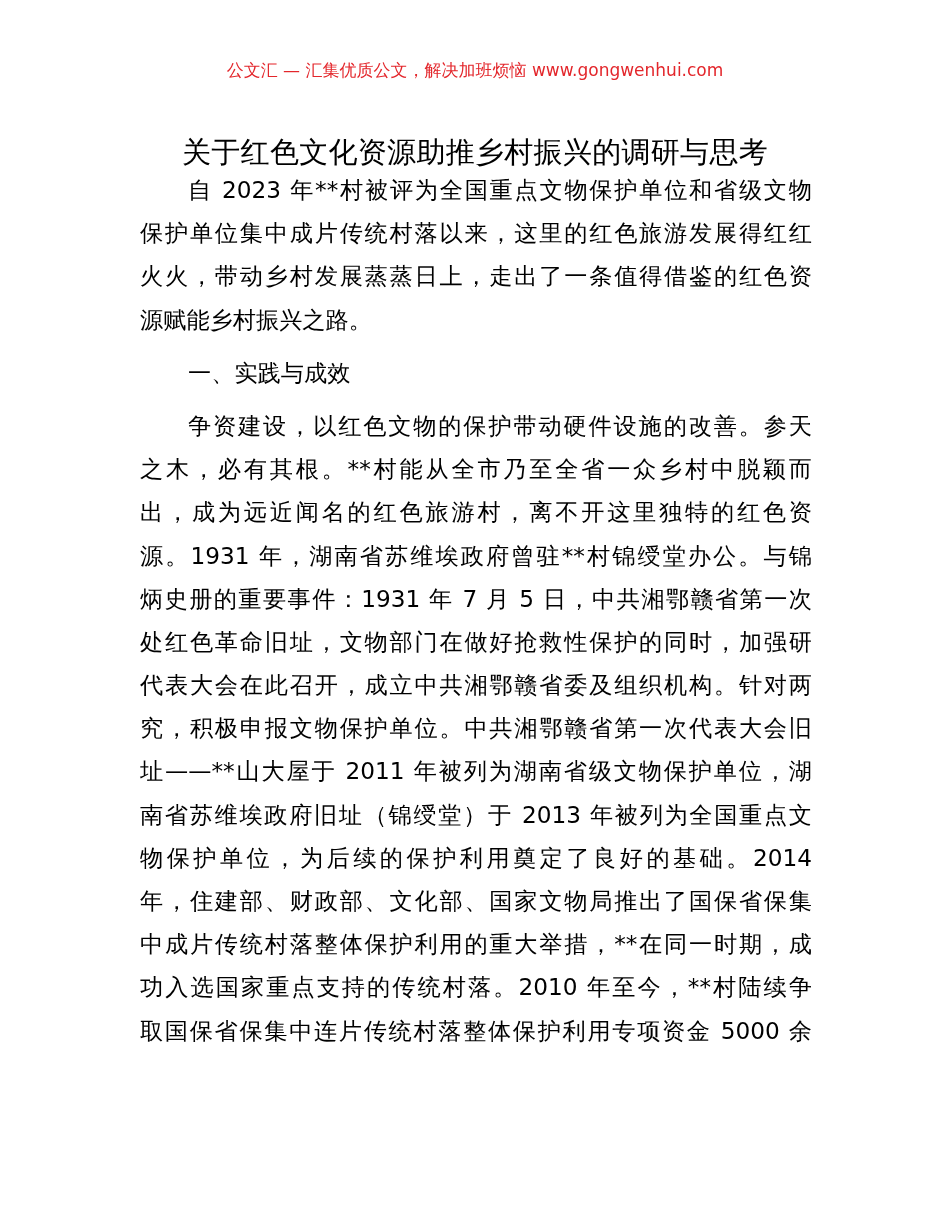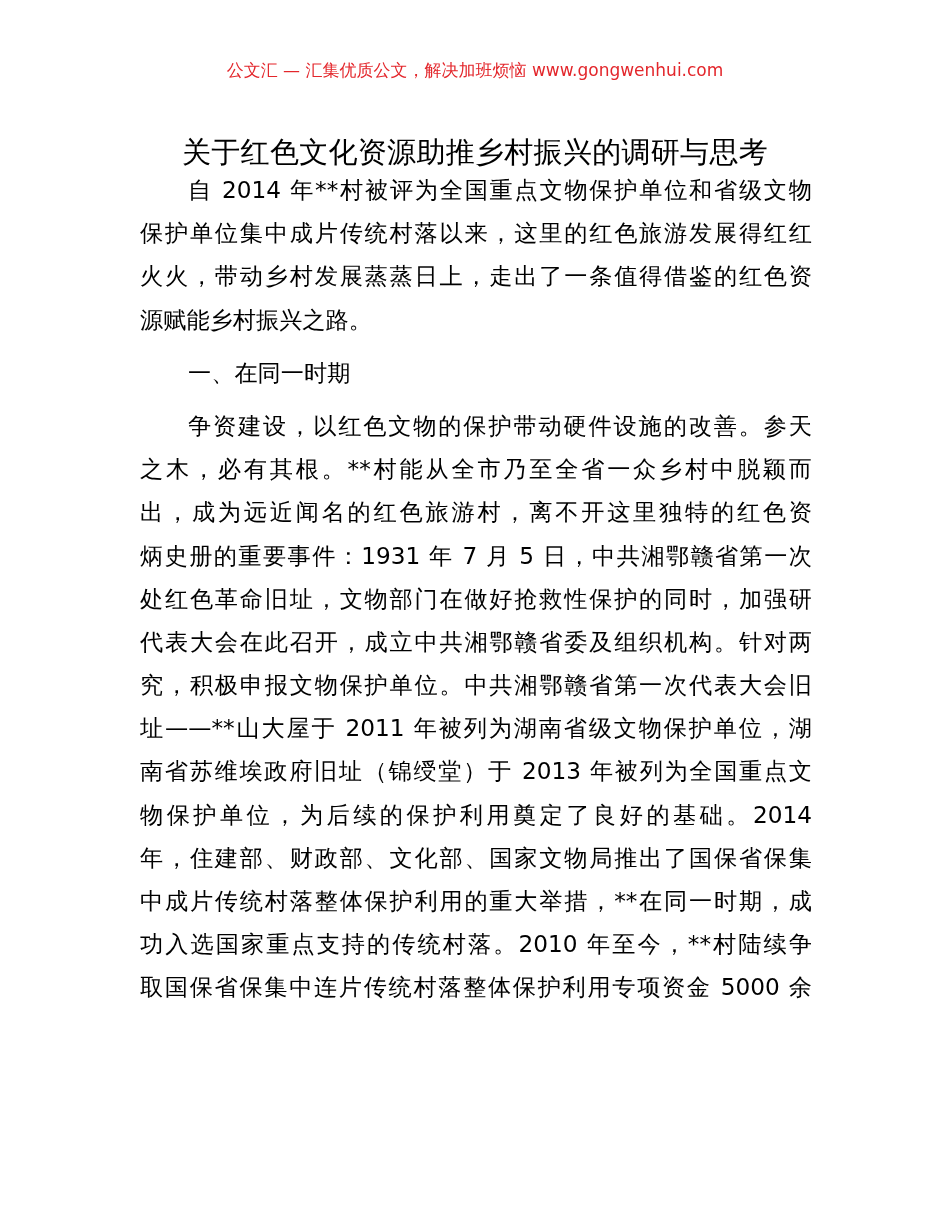--- a/index.html
+++ b/index.html
@@ -18,34 +18,35 @@
 </style>
 </head>
 <body>
 
 <div class="header">公文汇 — 汇集优质公文，解决加班烦恼 www.gongwenhui.com</div>
 
 <div class="title">关于红色文化资源助推乡村振兴的调研与思考</div>
 
 <div class="body">
   <div>
-    <span class="line indent">自 2014 年**村被评为全国重点文物保护单位和省级文物</span>
+    <span class="line indent">自 2023 年**村被评为全国重点文物保护单位和省级文物</span>
     <span class="line">保护单位集中成片传统村落以来，这里的红色旅游发展得红红</span>
     <span class="line">火火，带动乡村发展蒸蒸日上，走出了一条值得借鉴的红色资</span>
     <span class="line last">源赋能乡村振兴之路。</span>
   </div>
   <div class="gap"></div>
   <div>
-    <span class="line indent last">一、在同一时期</span>
+    <span class="line indent last">一、实践与成效</span>
   </div>
   <div class="gap"></div>
   <div>
     <span class="line indent">争资建设，以红色文物的保护带动硬件设施的改善。参天</span>
     <span class="line">之木，必有其根。**村能从全市乃至全省一众乡村中脱颖而</span>
     <span class="line">出，成为远近闻名的红色旅游村，离不开这里独特的红色资</span>
+    <span class="line">源。1931 年，湖南省苏维埃政府曾驻**村锦绶堂办公。与锦</span>
     <span class="line">炳史册的重要事件：1931 年 7 月 5 日，中共湘鄂赣省第一次</span>
     <span class="line">处红色革命旧址，文物部门在做好抢救性保护的同时，加强研</span>
     <span class="line">代表大会在此召开，成立中共湘鄂赣省委及组织机构。针对两</span>
     <span class="line">究，积极申报文物保护单位。中共湘鄂赣省第一次代表大会旧</span>
     <span class="line">址——**山大屋于 2011 年被列为湖南省级文物保护单位，湖</span>
     <span class="line">南省苏维埃政府旧址（锦绶堂）于 2013 年被列为全国重点文</span>
     <span class="line">物保护单位，为后续的保护利用奠定了良好的基础。2014</span>
     <span class="line">年，住建部、财政部、文化部、国家文物局推出了国保省保集</span>
     <span class="line">中成片传统村落整体保护利用的重大举措，**在同一时期，成</span>
     <span class="line">功入选国家重点支持的传统村落。2010 年至今，**村陆续争</span>

